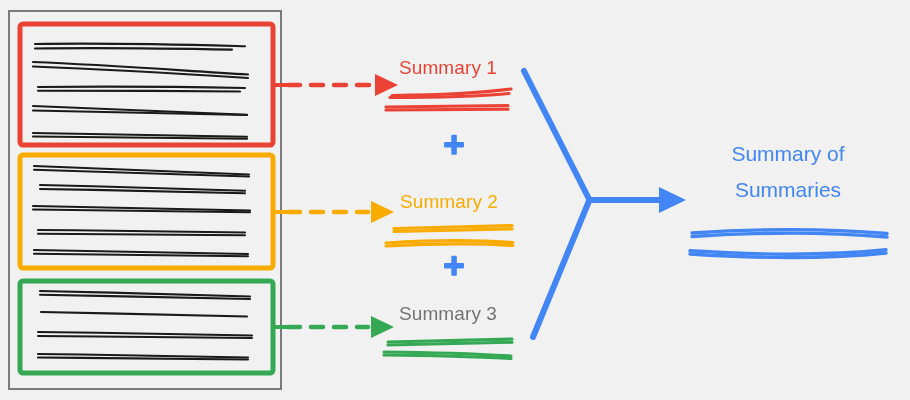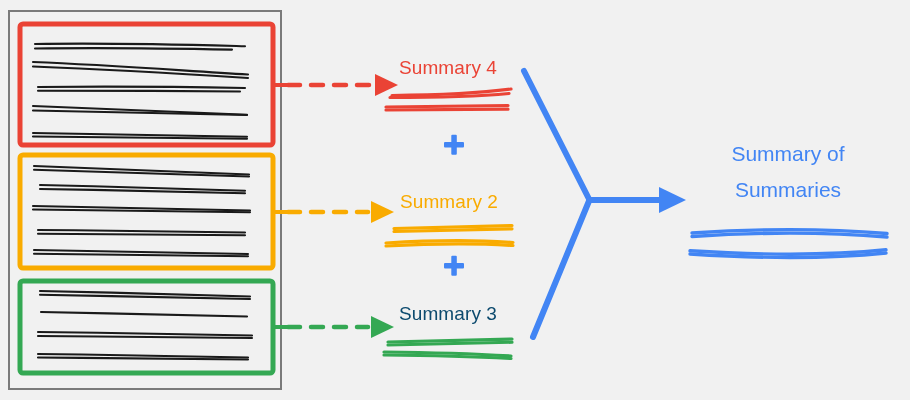--- a/index.html
+++ b/index.html
@@ -38,21 +38,21 @@
     position: absolute;
     font-family: "Liberation Sans", sans-serif;
     font-size: 19px;
     font-weight: 400;
     letter-spacing: 0.1px;
     white-space: nowrap;
     pointer-events: auto;
   }
   .summary-label.s1 { left: 399px; top: 57px; color: #EA4335; }
   .summary-label.s2 { left: 400px; top: 191px; color: #F9AB00; }
-  .summary-label.s3 { left: 399px; top: 303px; color: #0c4a6e; }
+  .summary-label.s3 { left: 399px; top: 303px; color: #737373; }
   .final-label {
     position: absolute;
     left: 688px;
     top: 136px;
     width: 200px;
     text-align: center;
     font-family: "Liberation Sans", sans-serif;
     font-size: 21px;
     font-weight: 400;
     line-height: 36px;
@@ -172,21 +172,21 @@
     <g stroke="#4285F4" stroke-width="3.4" fill="none" stroke-linecap="round">
       <path d="M692 233 C 760 228.5, 830 228.8, 887 233.5"></path>
       <path d="M692 236.5 C 760 232, 830 232.3, 887 237"></path>
       <path d="M690 254 C 760 258.5, 830 258.8, 886 253"></path>
       <path d="M690 250.8 C 760 255.2, 830 255.5, 886 249.8"></path>
     </g>
 
   </svg>
 
   <div class="label-layer">
-    <div class="summary-label s1">Summary 4</div>
+    <div class="summary-label s1">Summary 1</div>
     <div class="summary-label s2">Summary 2</div>
     <div class="summary-label s3">Summary 3</div>
 
     <div class="final-label">
       <span class="ln">Summary of</span>
       <span class="ln">Summaries</span>
     </div>
   </div>
 
 </div>

